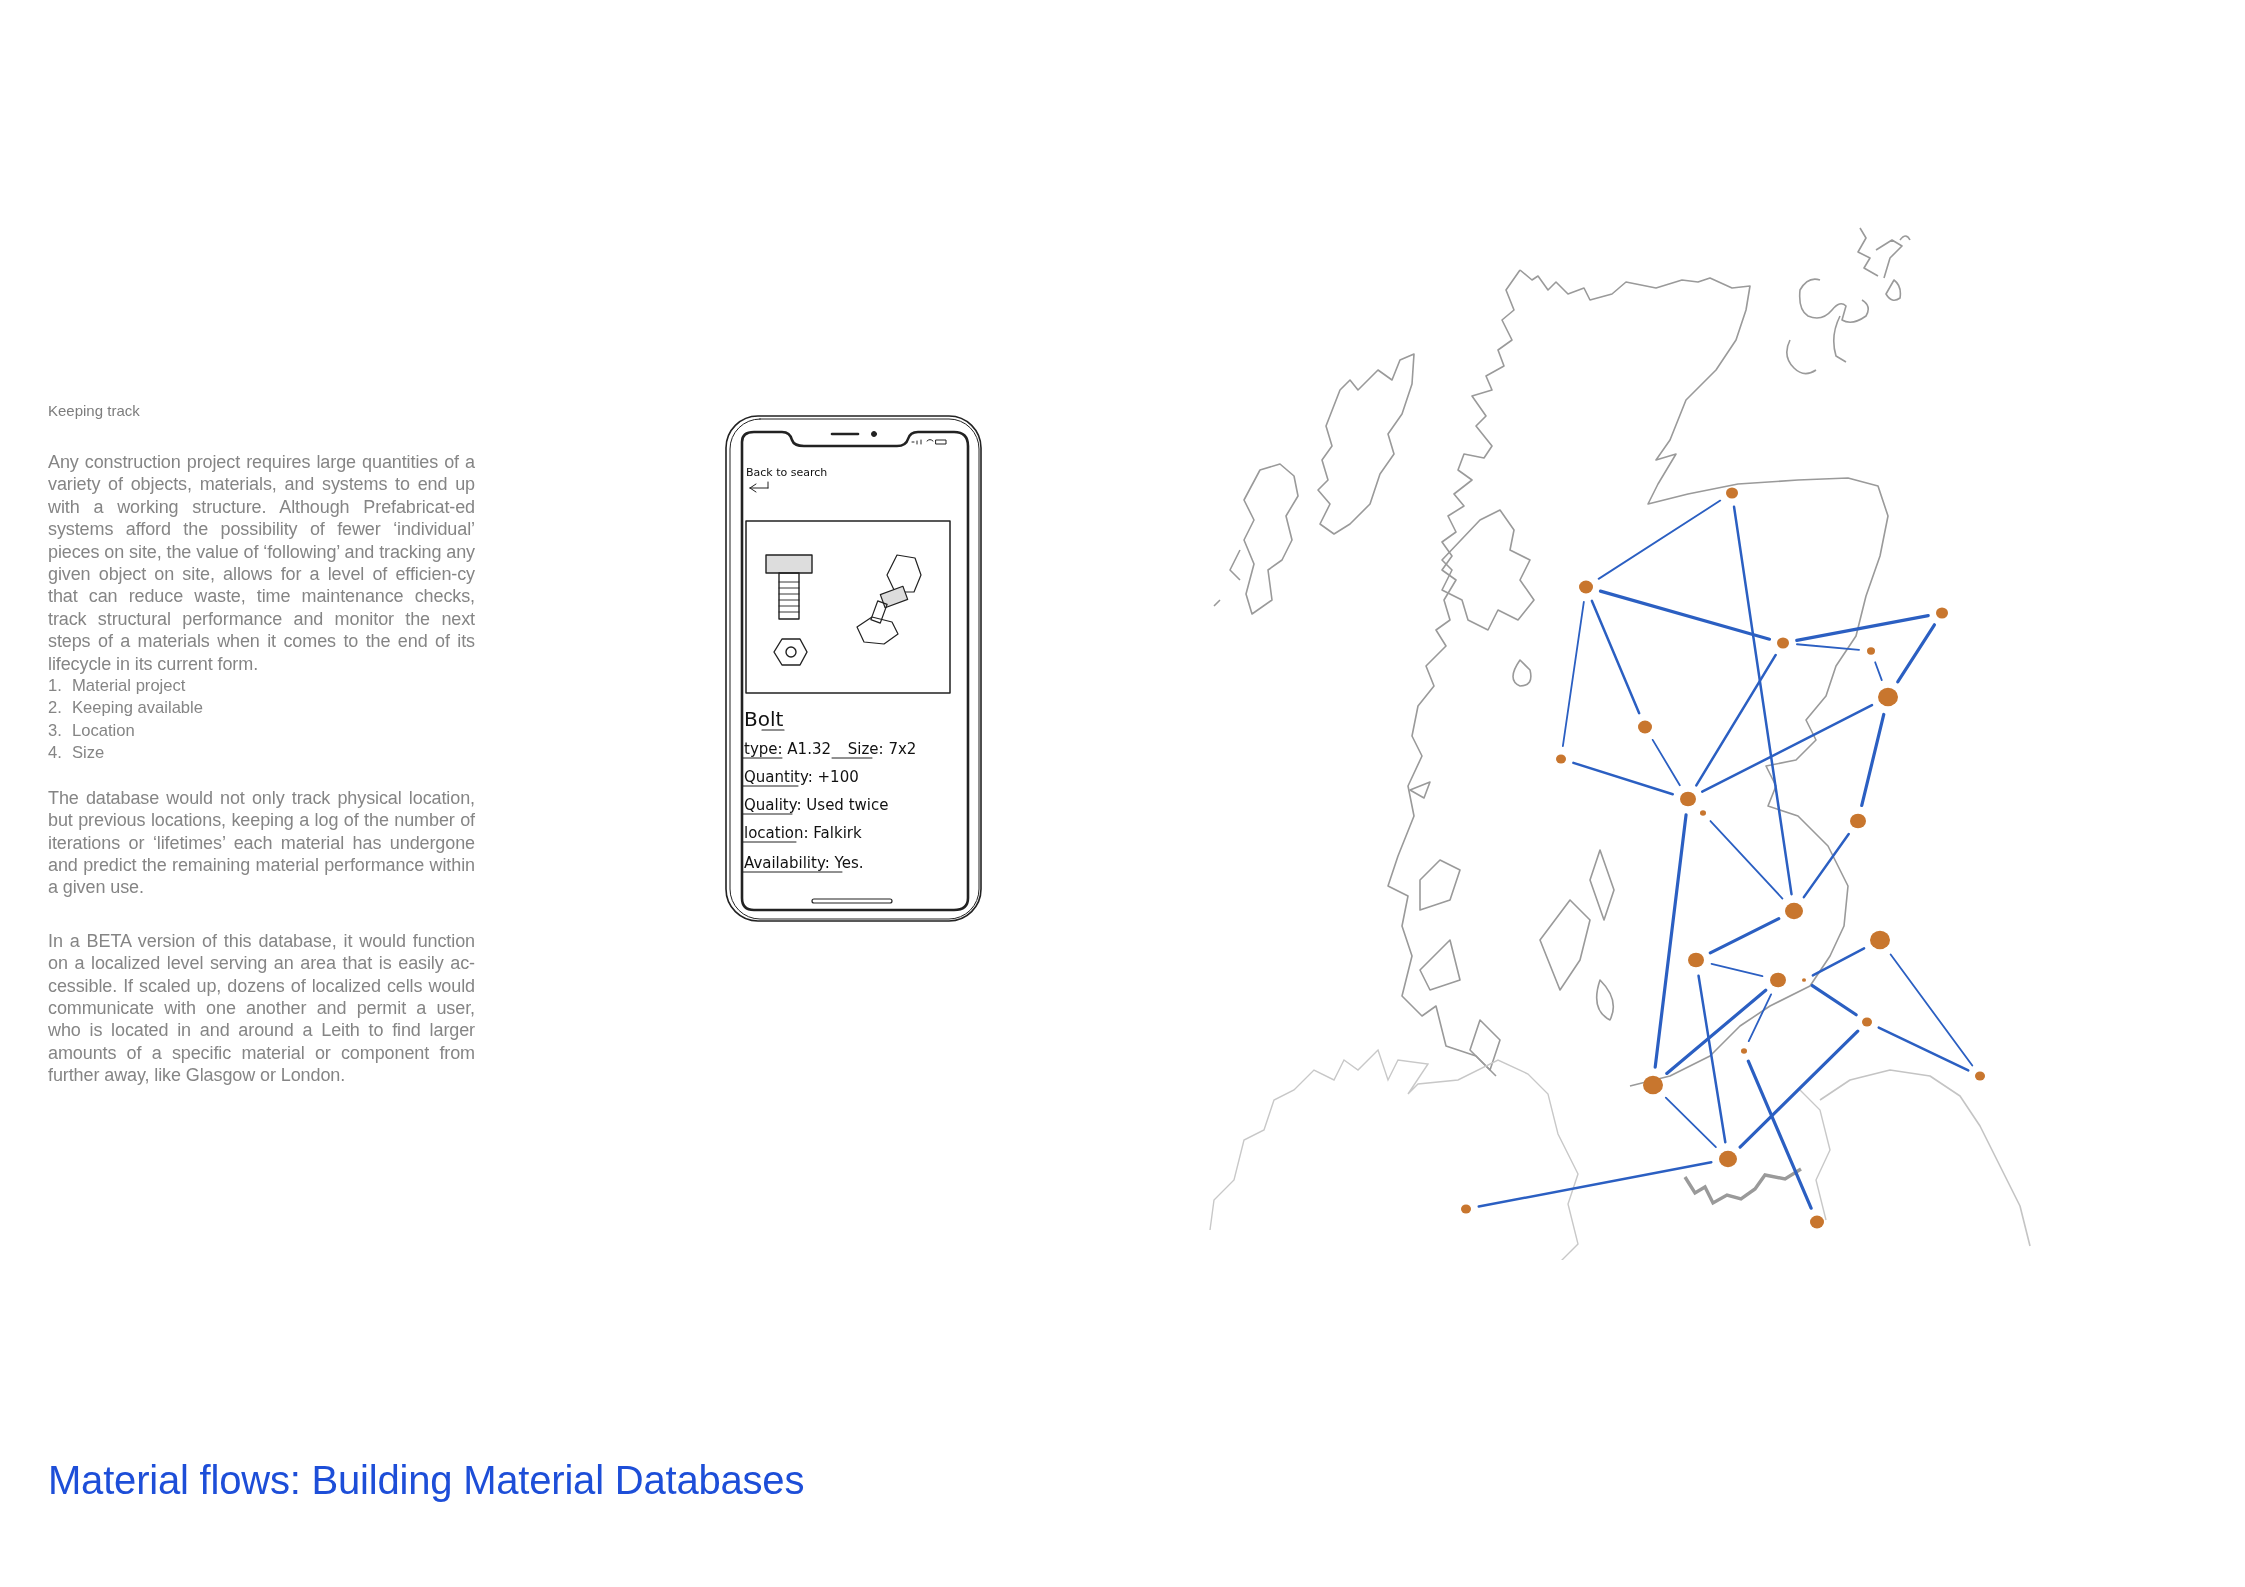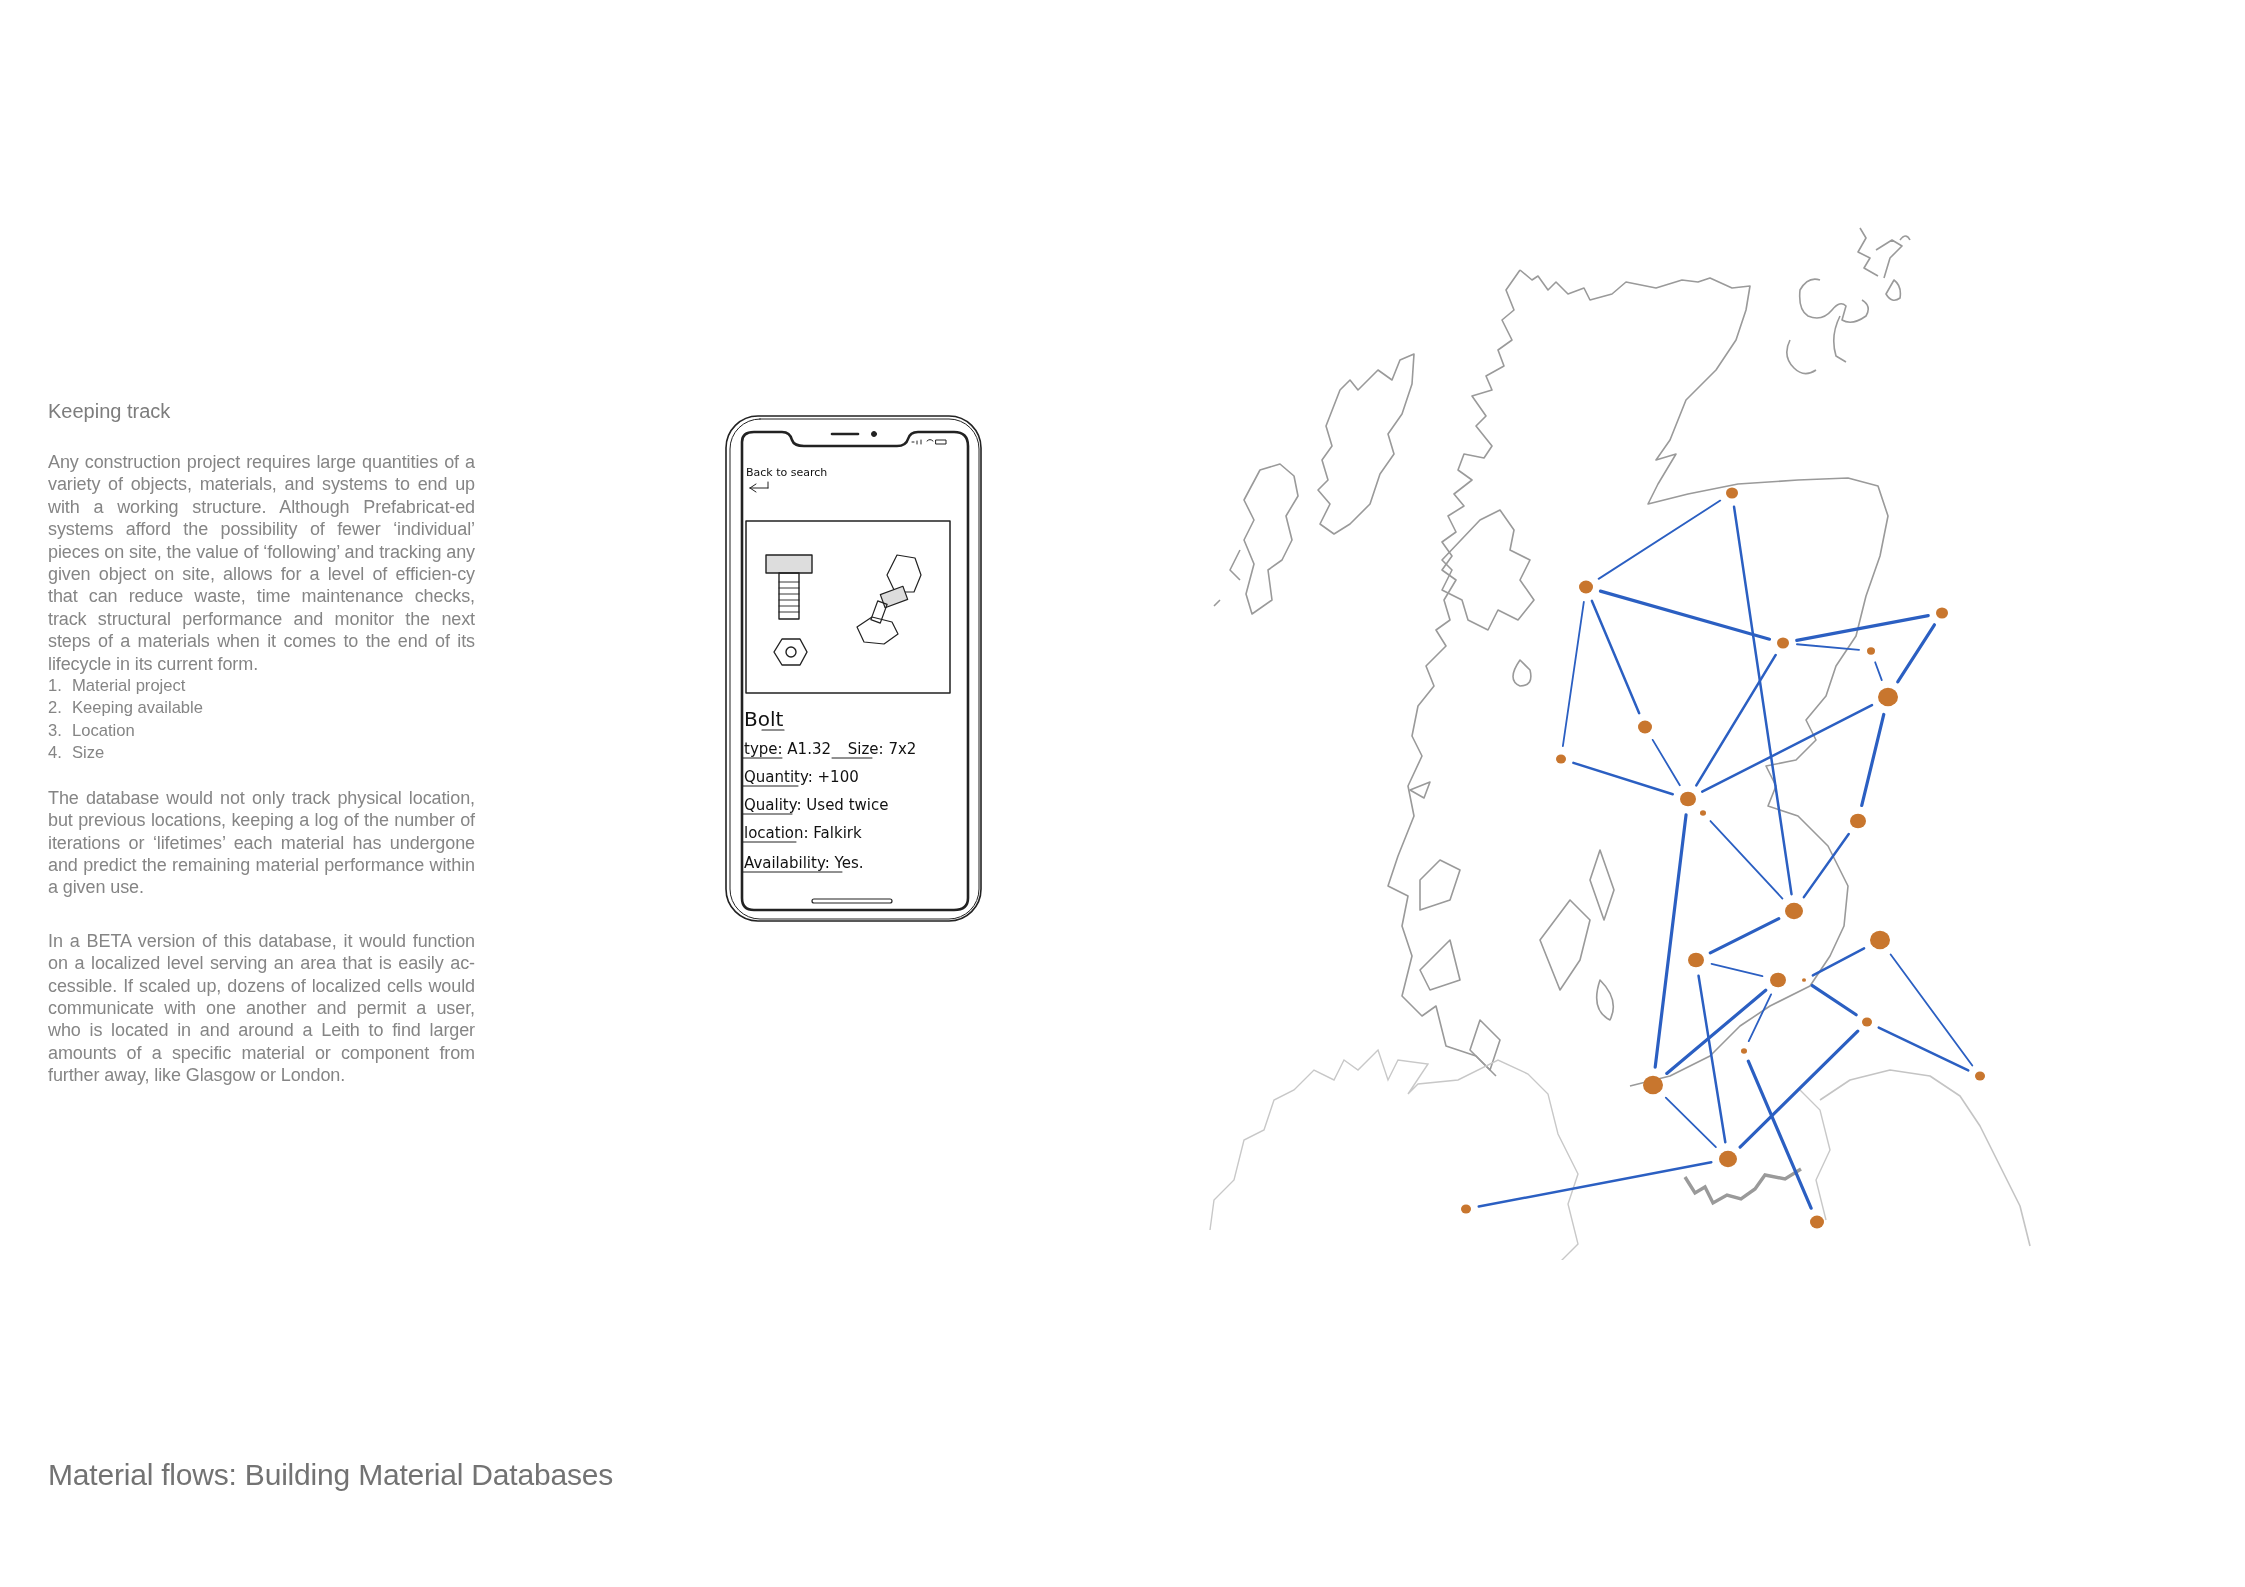--- a/index.html
+++ b/index.html
@@ -1,26 +1,26 @@
 <!DOCTYPE html>
 <html><head>
 <meta charset="utf-8">
 <style>
   html, body { margin: 0; padding: 0; background: #ffffff; }
   body { width: 2245px; height: 1587px; position: relative; overflow: hidden;
          font-family: "Liberation Sans", sans-serif; color: #7a7a7a; }
   .text-col { position: absolute; left: 48px; top: 398px; width: 427px; }
-  .section-title { font-size: 20px; color: #7d7d7d; margin: 0 0 27px 0; line-height: 26px; font-weight: normal; }
+  .section-title { font-size: 15px; color: #7d7d7d; margin: 0 0 27px 0; line-height: 26px; font-weight: normal; }
   .para { font-size: 18px; line-height: 22.4px; text-align: justify; margin: 0; color: #858585; letter-spacing: -0.1px; }
   .para.gap-lg { margin-top: 31px; }
   .para.gap-md { margin-top: 22px; }
   .list { list-style: none; padding: 0; margin: 0; font-size: 16.6px; line-height: 22.4px; color: #858585; }
   .list li { display: flex; }
   .list .num { width: 24px; }
-  .page-title { position: absolute; left: 48px; top: 1458px; font-size: 30px; color: #737373; margin: 0; font-weight: normal; letter-spacing: -0.2px; }
+  .page-title { position: absolute; left: 48px; top: 1458px; font-size: 40px; color: #1d4ed8; margin: 0; font-weight: normal; letter-spacing: -0.2px; }
   .phone { position: absolute; left: 722px; top: 412px; width: 265px; height: 515px; }
   .map { position: absolute; left: 1200px; top: 220px; width: 1000px; height: 1040px; }
   .hand { font-family: "DejaVu Sans", sans-serif; fill: #111; }
 </style>
 </head>
 <body>
 
 <div class="text-col">
   <h2 class="section-title">Keeping track</h2>
   <p class="para">Any construction project requires large quantities of a variety of objects, materials, and systems to end up with a working structure. Although Prefabricat-ed systems afford the possibility of fewer ‘individual’ pieces on site, the value of ‘following’ and tracking any given object on site, allows for a level of efficien-cy that can reduce waste, time maintenance checks, track structural performance and monitor the next steps of a materials when it comes to the end of its lifecycle in its current form.</p>

